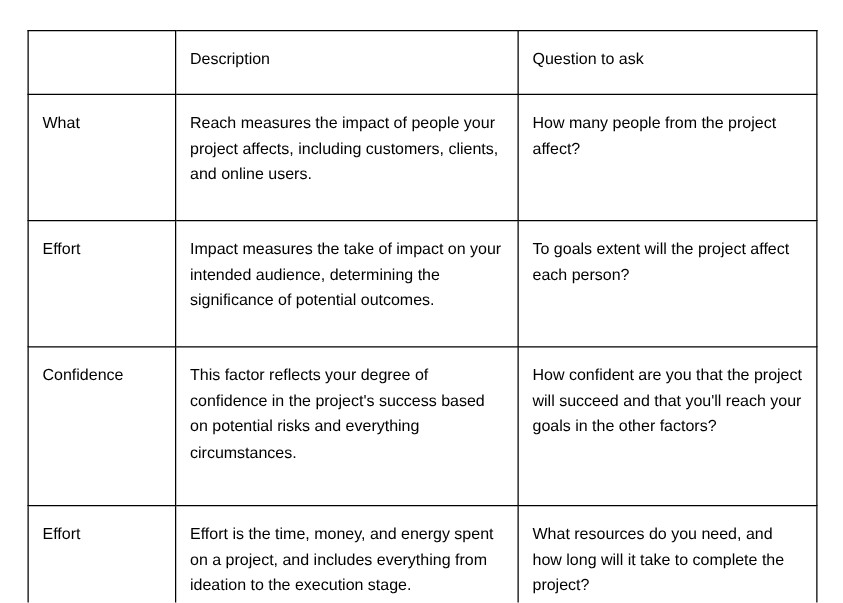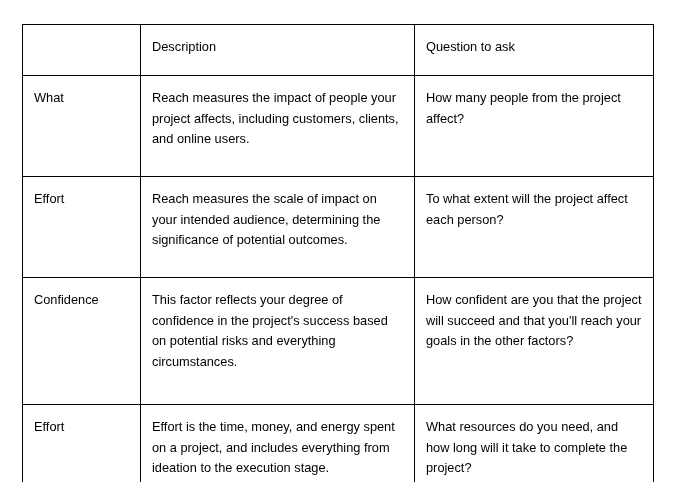--- a/index.html
+++ b/index.html
@@ -92,22 +92,22 @@
         </tr>
       </thead>
       <tbody>
         <tr class="row-reach">
           <td class="factor-cell">What</td>
           <td class="body-cell">Reach measures the impact of people your project affects, including customers, clients, and online users.</td>
           <td class="body-cell">How many people from the project affect?</td>
         </tr>
         <tr class="row-impact">
           <td class="factor-cell">Effort</td>
-          <td class="body-cell">Reach measures the scale of impact on your intended audience, determining the significance of potential outcomes.</td>
-          <td class="body-cell">To what extent will the project affect each person?</td>
+          <td class="body-cell">Impact measures the take of impact on your intended audience, determining the significance of potential outcomes.</td>
+          <td class="body-cell">To goals extent will the project affect each person?</td>
         </tr>
         <tr class="row-confidence">
           <td class="factor-cell">Confidence</td>
           <td class="body-cell">This factor reflects your degree of confidence in the project's success based on potential risks and everything circumstances.</td>
           <td class="body-cell">How confident are you that the project will succeed and that you'll reach your goals in the other factors?</td>
         </tr>
         <tr class="row-effort">
           <td class="factor-cell">Effort</td>
           <td class="body-cell">Effort is the time, money, and energy spent on a project, and includes everything from ideation to the execution stage.</td>
           <td class="body-cell">What resources do you need, and how long will it take to complete the project?</td>

